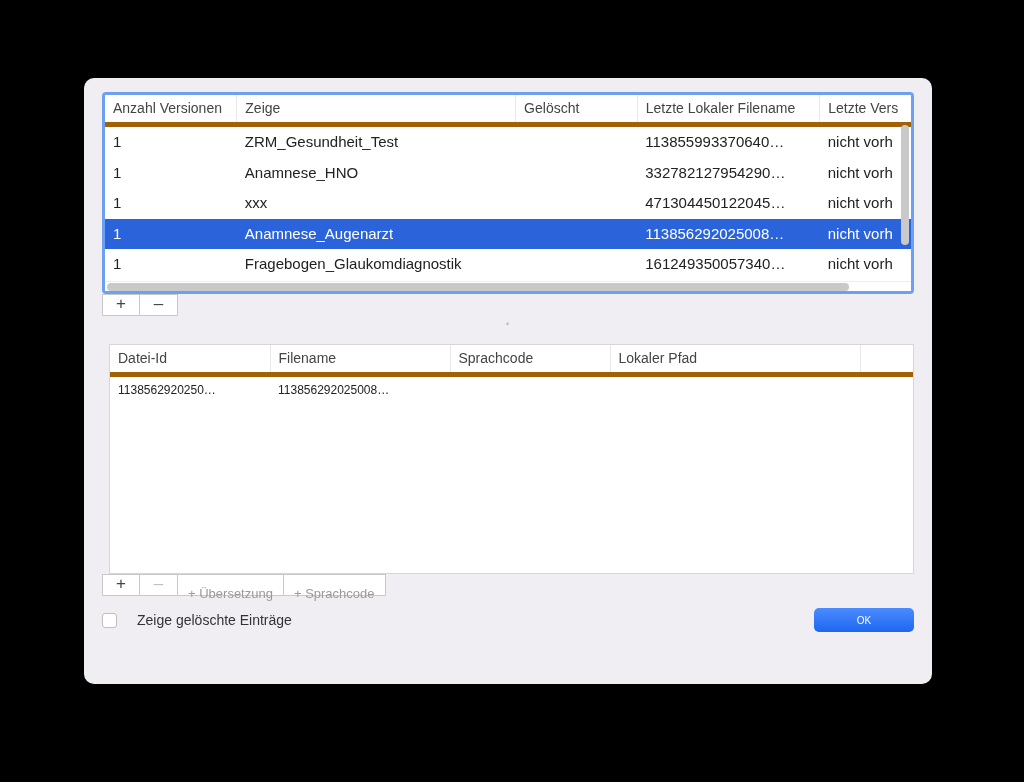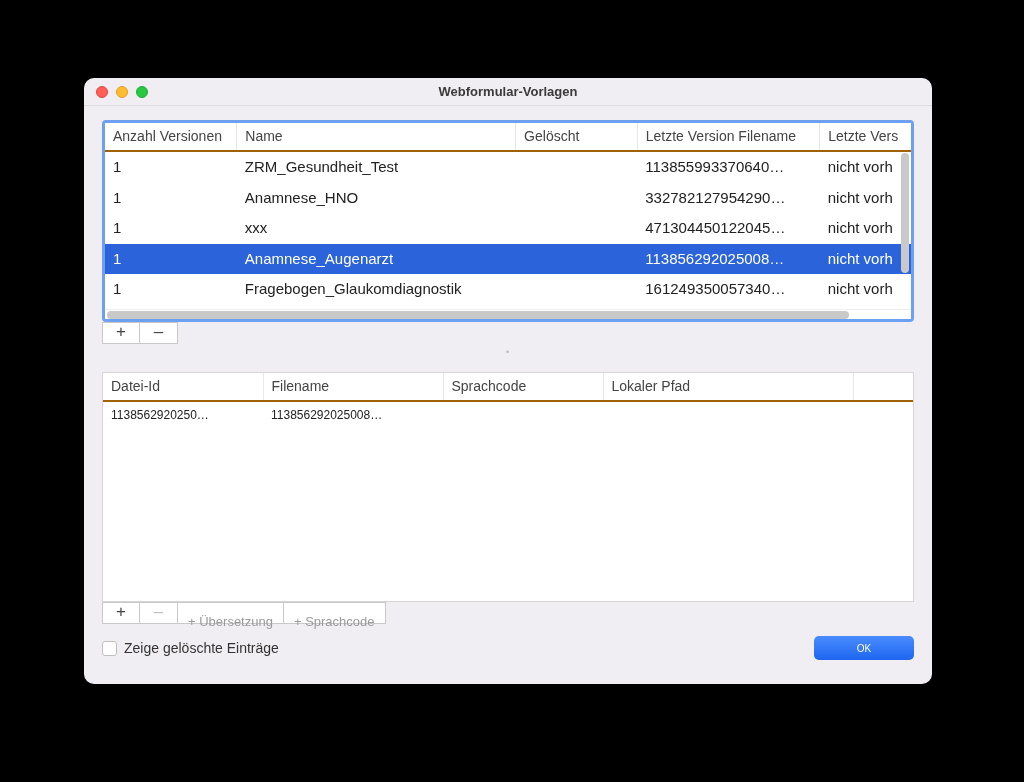--- a/index.html
+++ b/index.html
@@ -62,21 +62,21 @@
     border-collapse: collapse;
     width: 100%;
     table-layout: fixed;
     font-size: 14px;
   }
   thead th {
     text-align: left;
     font-weight: 400;
     color: #444;
     padding: 5px 8px 6px 8px;
-    border-bottom: 2px solid #a16207;
+    border-bottom: 5px solid #a16207;
     border-right: 1px solid #e8e8e8;
     background: #fff;
     white-space: nowrap;
     overflow: hidden;
     text-overflow: clip;
   }
   thead th:last-child { border-right: none; }
   tbody td {
     padding: 4px 8px;
     white-space: nowrap;
@@ -137,34 +137,35 @@
   }
 
   
   .table2 {
     margin-top: 16px;
     border: 1px solid #d6d6d6;
     background: #fff;
     height: 230px;
     position: relative;
     overflow: hidden;
+    margin-left: 7px;
   }
   .table2 table { font-size: 14px; }
   .table2 tbody td { font-size: 12px; }
 
   .footer {
     display: flex;
     align-items: center;
     justify-content: space-between;
     margin-top: 12px;
   }
   .check {
     display: flex;
     align-items: center;
-    gap: 7px;
+    gap: 20px;
     font-size: 14px;
     color: #333;
   }
   .check .box {
     width: 15px; height: 15px;
     border: 1px solid #bfbfbf;
     border-radius: 3px;
     background: #fff;
   }
   .ok {
@@ -191,47 +192,39 @@
     font-size: 9px;
     letter-spacing: 1px;
     text-align: center;
     line-height: 2px;
   }
 </style>
 </head>
 <body>
 
 <div class="window">
-  <div class="titlebar">
-    <div class="traffic">
-      <div class="dot red"></div>
-      <div class="dot yellow"></div>
-      <div class="dot green"></div>
-    </div>
-    <div class="title">Webformular-Vorlagen</div>
-  </div>
 
   <div class="content">
 
     <div class="focus-ring">
       <div class="table-wrap" style="height:196px;">
         <table>
           <colgroup>
             <col style="width:130px">
             <col style="width:275px">
             <col style="width:120px">
             <col style="width:180px">
             <col style="width:90px">
           </colgroup>
           <thead>
             <tr>
               <th>Anzahl Versionen</th>
-              <th>Name</th>
+              <th>Zeige</th>
               <th>Gelöscht</th>
-              <th>Letzte Version Filename</th>
+              <th>Letzte Lokaler Filename</th>
               <th>Letzte Vers</th>
             </tr>
           </thead>
           <tbody id="top-tbody">
               <tr>
                 <td>1</td>
                 <td>ZRM_Gesundheit_Test</td>
                 <td></td>
                 <td>113855993370640…</td>
                 <td>nicht vorh</td>

